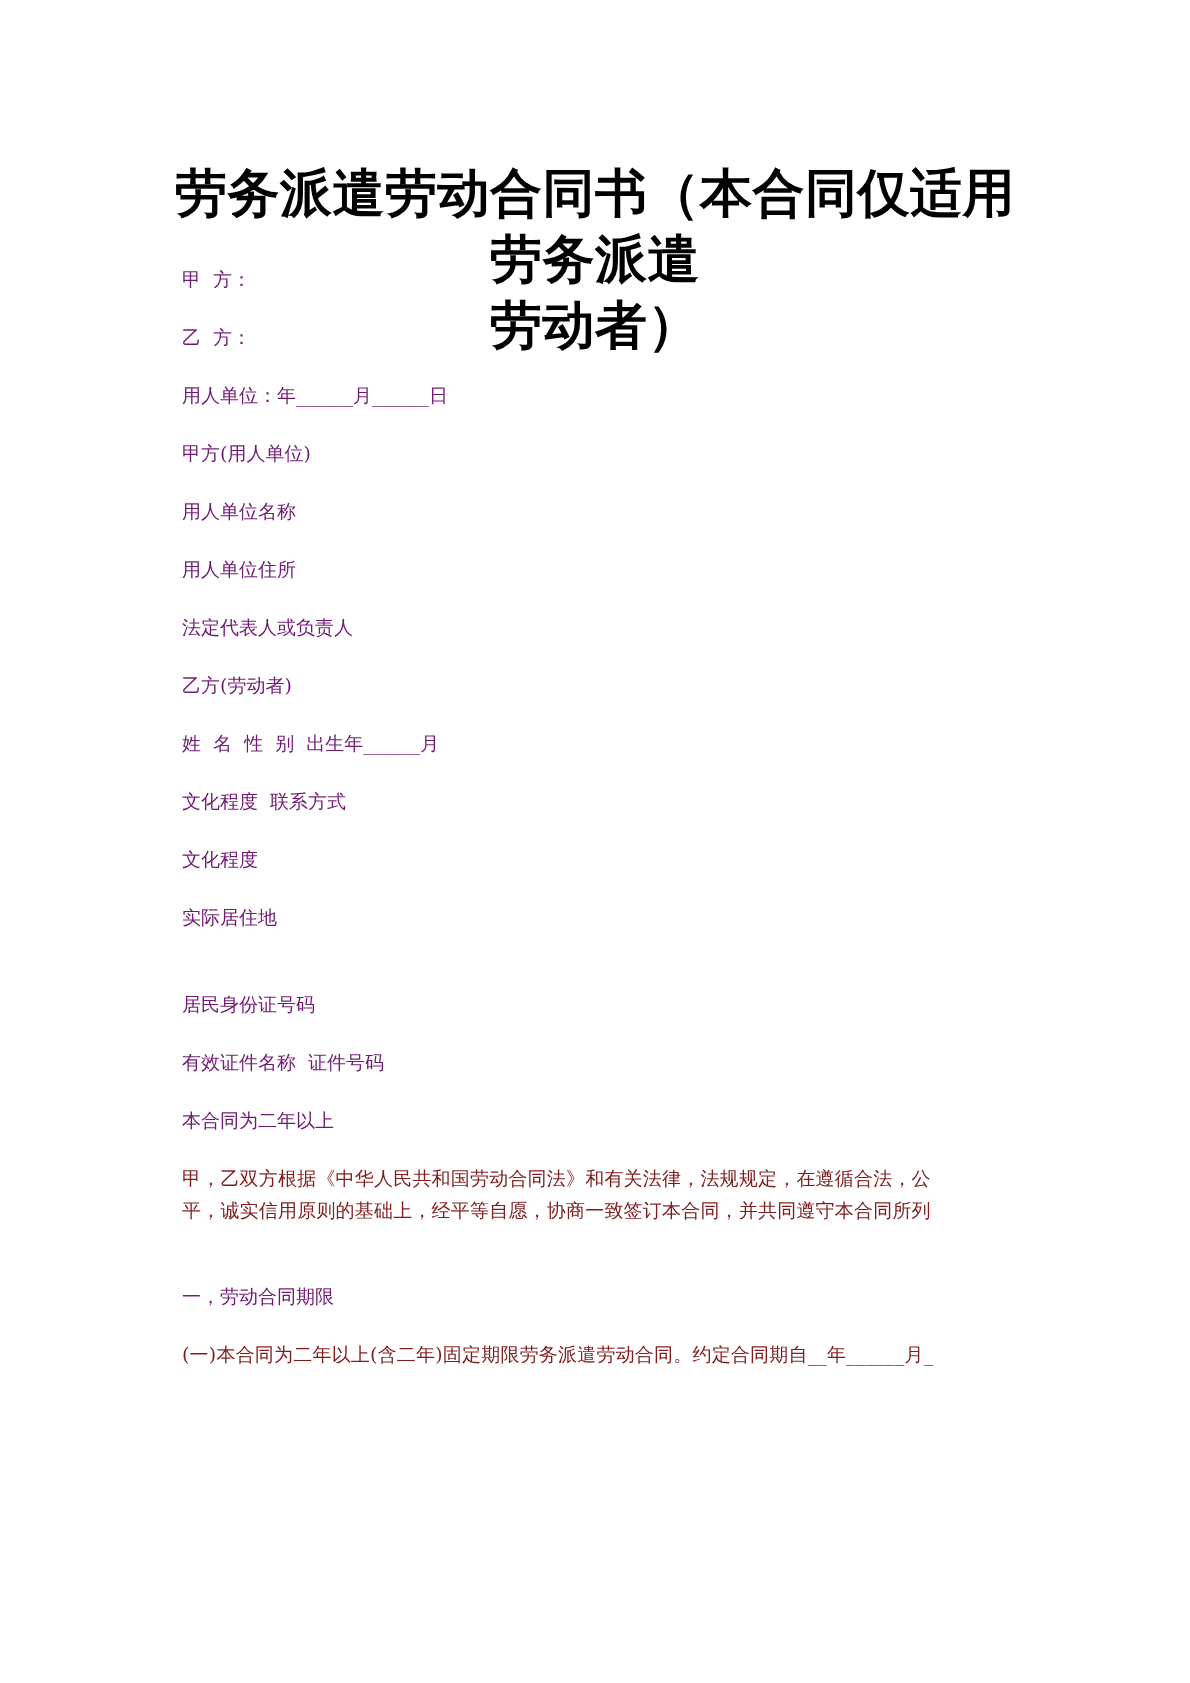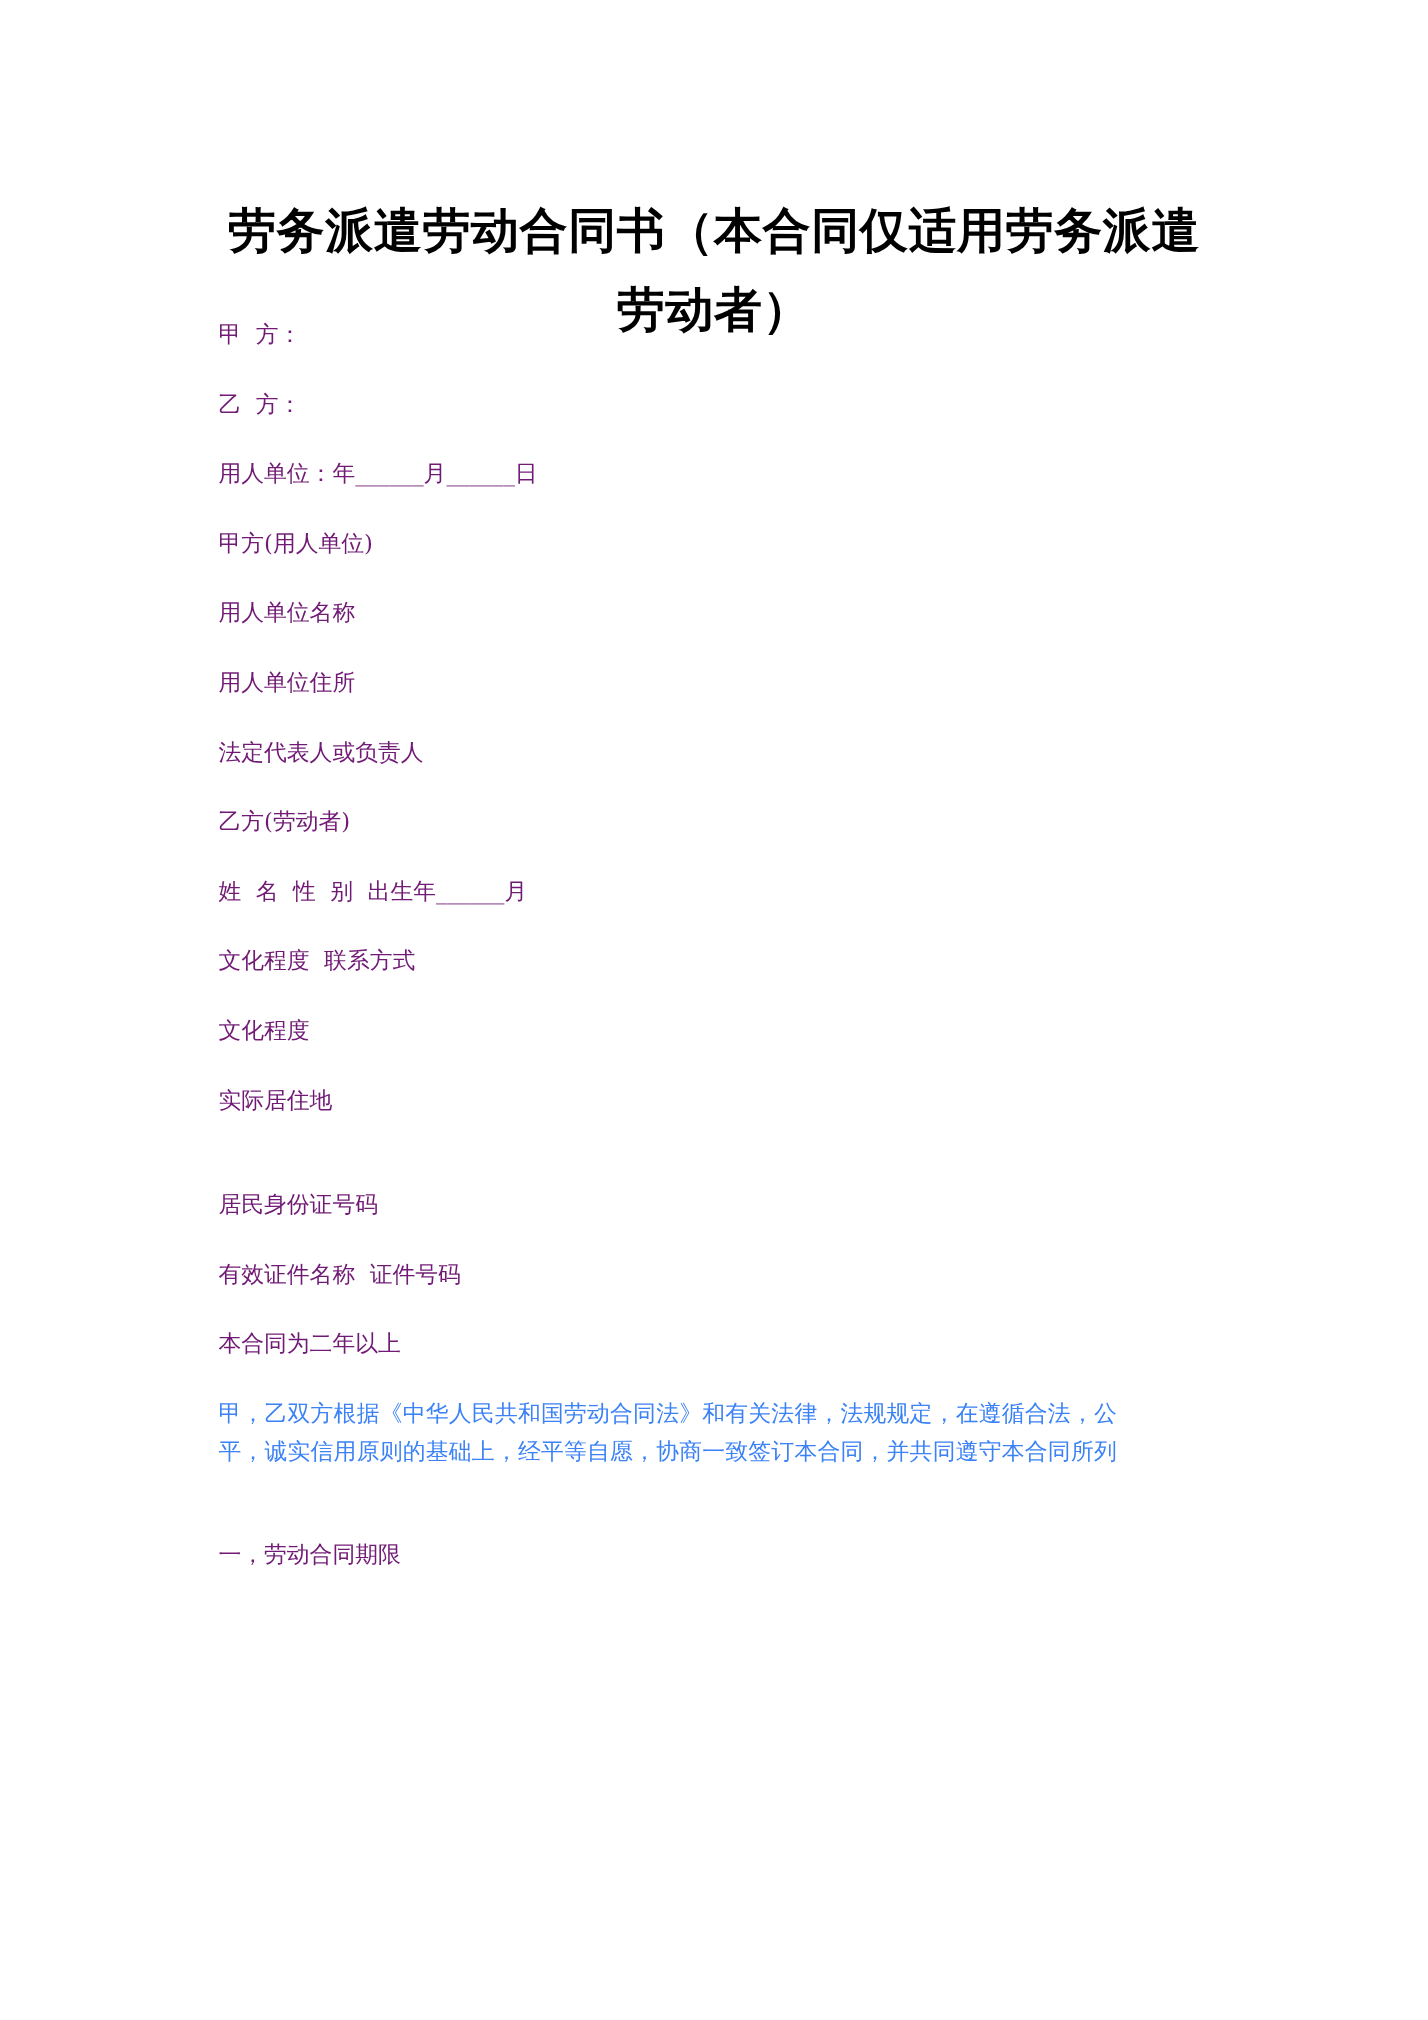--- a/index.html
+++ b/index.html
@@ -1,23 +1,23 @@
 <!DOCTYPE html>
 <html><head>
 <meta charset="utf-8">
 <style>
   html, body { margin: 0; padding: 0; background: #ffffff; }
   body { width: 1190px; height: 1683px; position: relative; overflow: hidden;
          font-family: "DejaVu Serif", "Liberation Serif", serif; color: #111; }
   .page { position: absolute; left: 0; top: 0; width: 1190px; height: 1683px; }
   .title { position: absolute; left: 150px; width: 890px; top: 160px; text-align: center;
-           font-family: "DejaVu Sans", sans-serif; font-weight: bold; font-size: 40px;
+           font-family: "DejaVu Sans", sans-serif; font-weight: bold; font-size: 52px;
            line-height: 66px; letter-spacing: 0.5px; color: #000; }
   .line { position: absolute; left: 182px; font-size: 19px; line-height: 24px; white-space: pre; color: #701a75; }
-  .para { position: absolute; left: 182px; width: 836px; font-size: 19px; line-height: 32px; color: #3b82f6;
+  .para { position: absolute; left: 182px; width: 836px; font-size: 19px; line-height: 32px; color: #7f1d1d;
           text-align: justify; letter-spacing: 0.2px; }
   .para .ln { display: block; white-space: pre; }
 </style>
 </head>
 <body>
 
 <div class="page">
 
   <div class="title">
     <div>劳务派遣劳动合同书（本合同仅适用劳务派遣</div>
@@ -43,15 +43,16 @@
   <div class="line" style="top:1108px">本合同为二年以上</div>
 
   <div class="para" style="top:1162px">
     <span class="ln">甲，乙双方根据《中华人民共和国劳动合同法》和有关法律，法规规定，在遵循合法，公</span>
     <span class="ln">平，诚实信用原则的基础上，经平等自愿，协商一致签订本合同，并共同遵守本合同所列</span>
   </div>
 
   <div class="line" style="top:1284px">一，劳动合同期限</div>
 
   <div class="para" style="top:1338px">
+    <span class="ln">(一)本合同为二年以上(含二年)固定期限劳务派遣劳动合同。约定合同期自__年______月_</span>
   </div>
 
 </div>
 
 </body></html>

